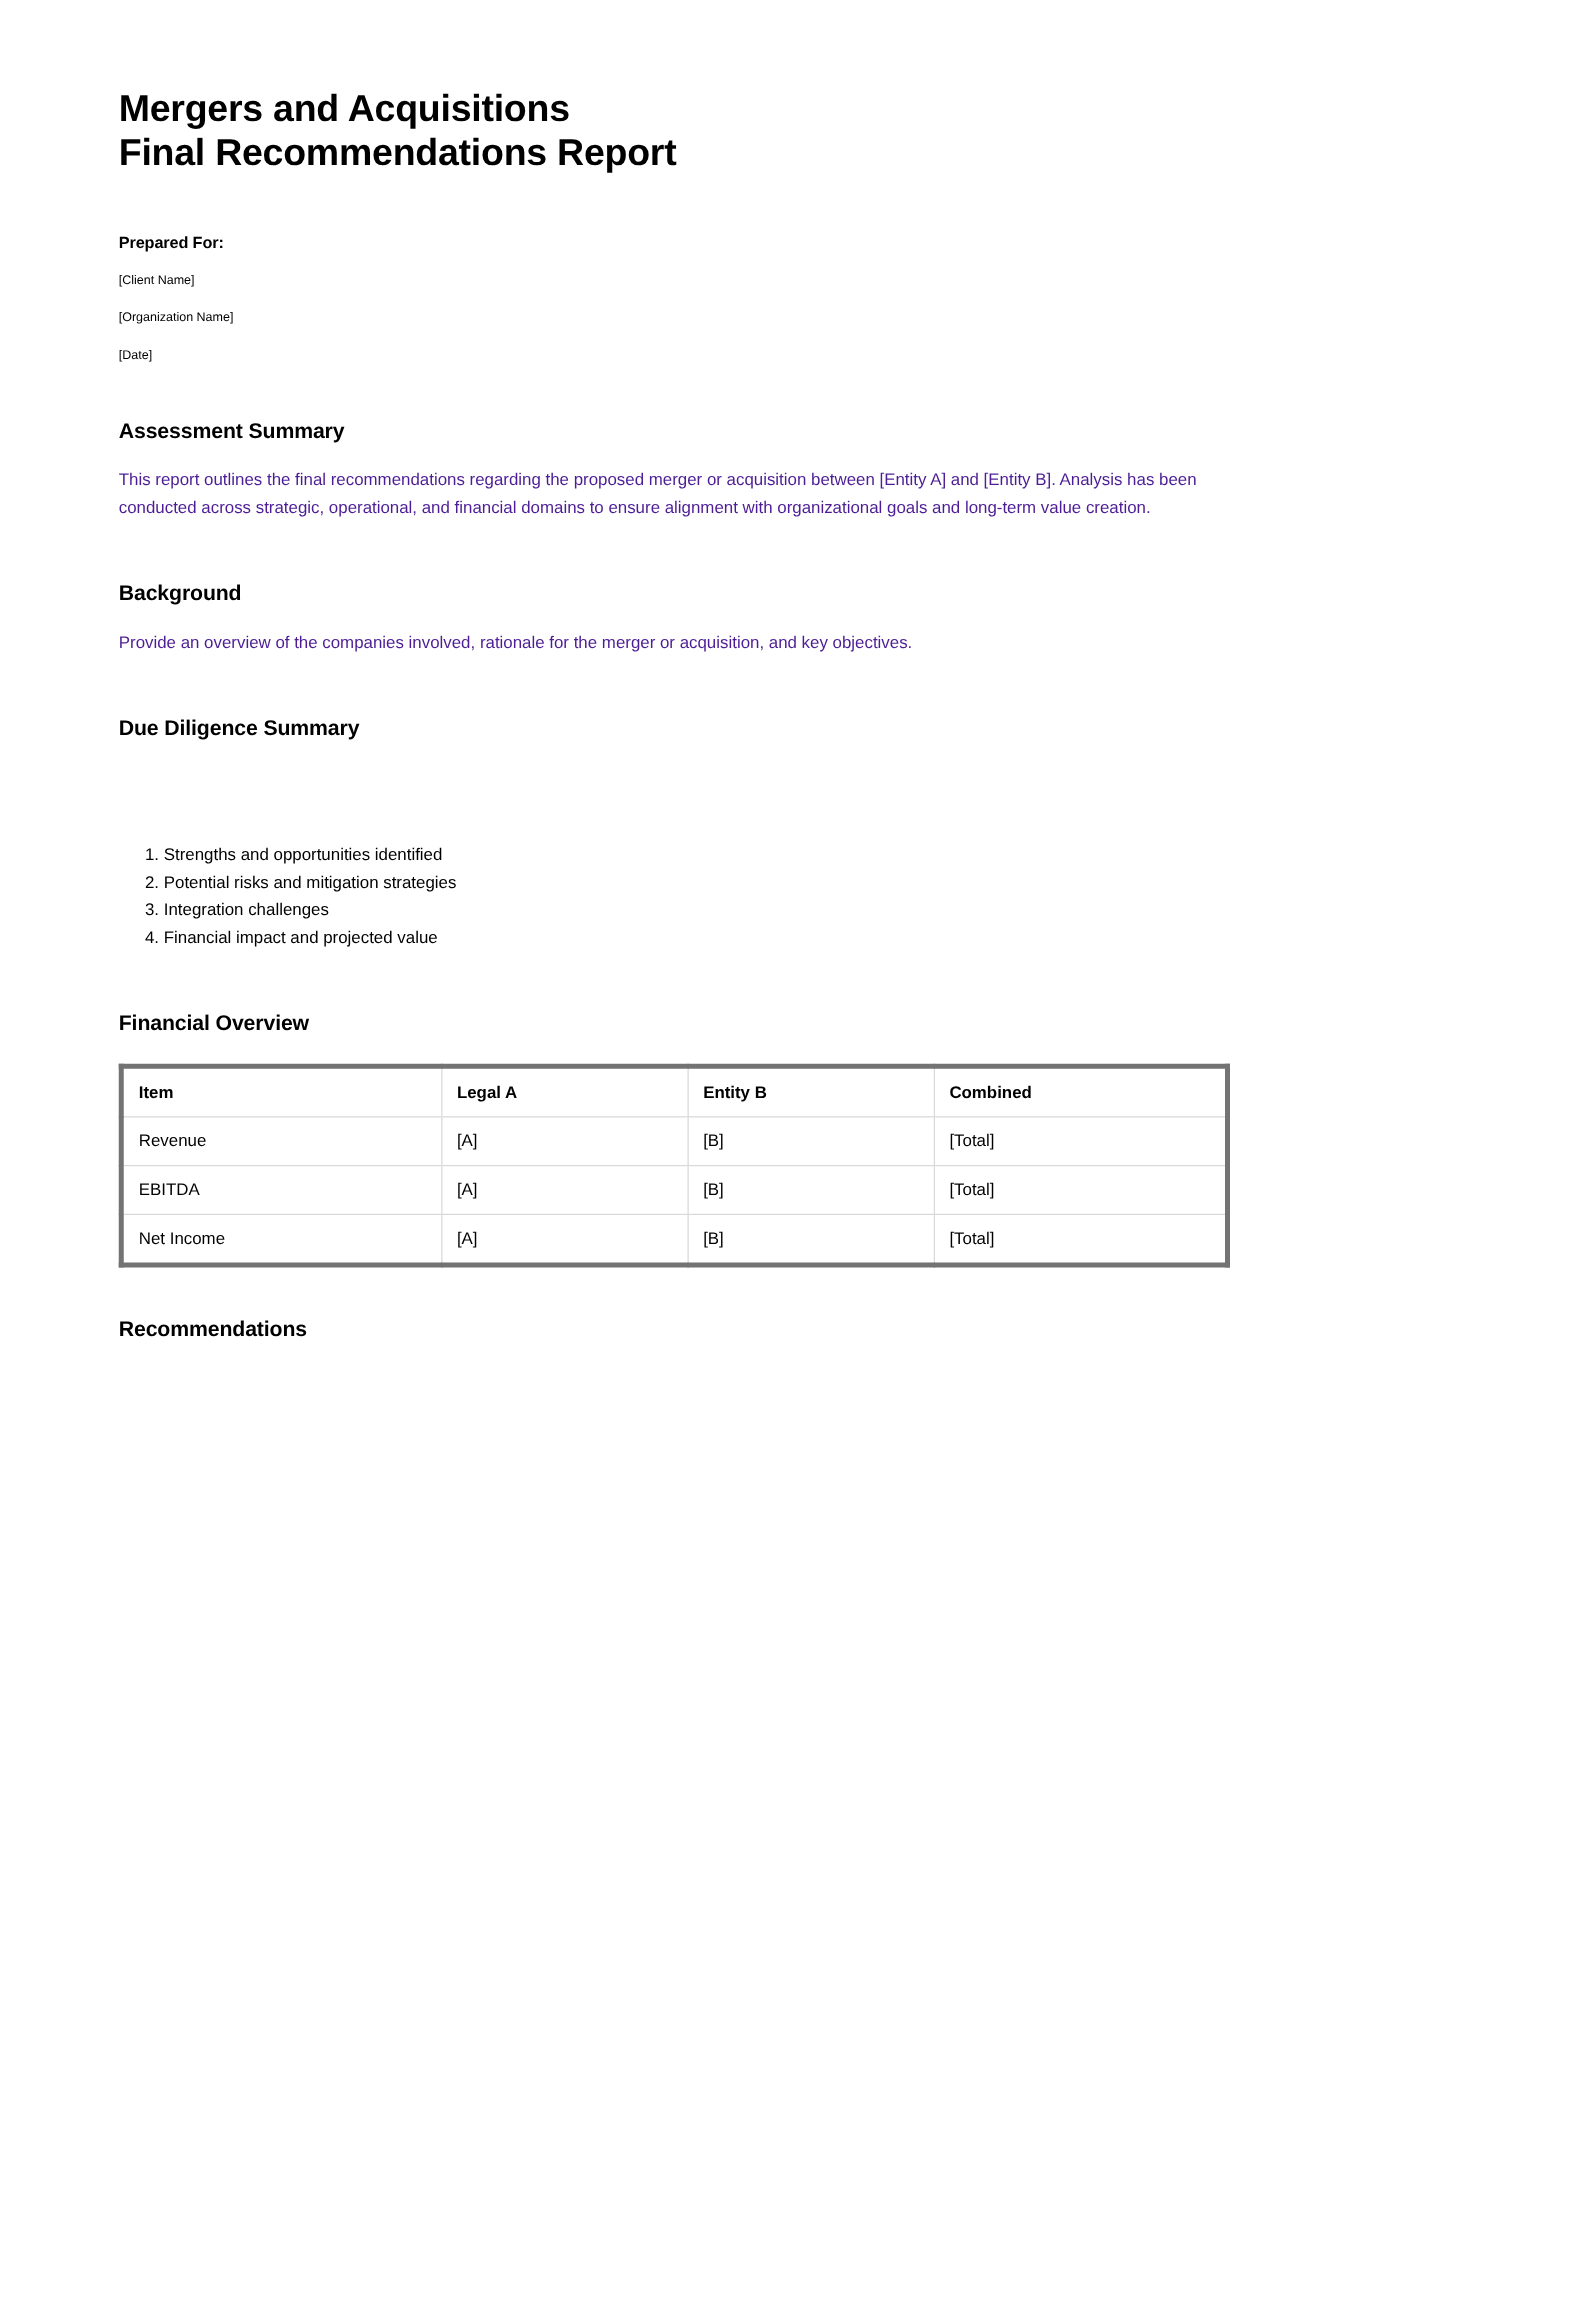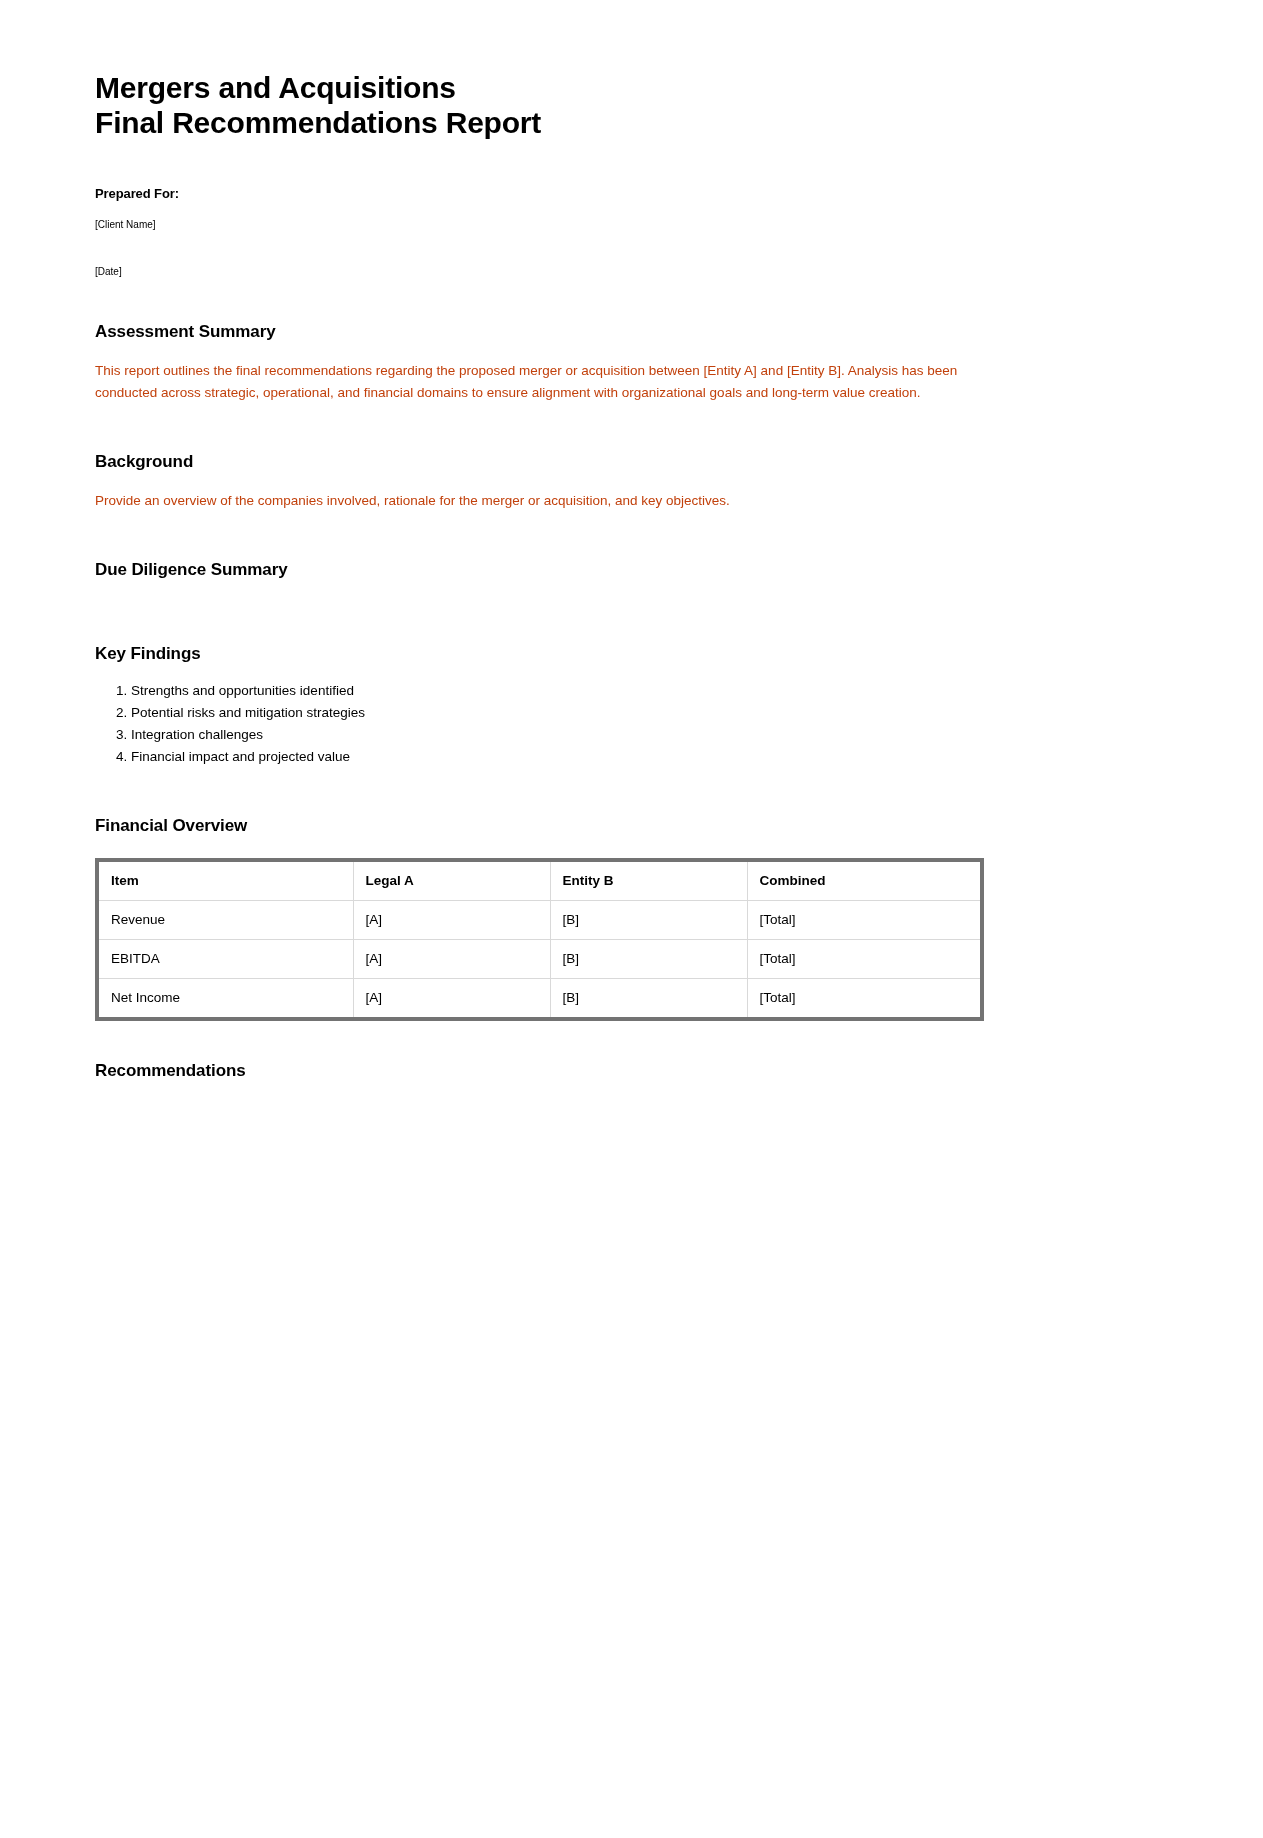--- a/index.html
+++ b/index.html
@@ -45,21 +45,21 @@
     font-weight: bold;
     margin: 0;
     padding: 0;
     letter-spacing: -0.1px;
   }
   .body-text {
     font-size: 13.5px;
     line-height: 1.62;
     margin: 0;
     padding: 0;
-    color: #c2410c;
+    color: #4c1d95;
   }
   .meta-line {
     font-size: 10px;
     line-height: 1.3;
     margin: 0;
     padding: 0;
   }
   .gap-title-to-prepared { height: 46px; }
   .gap-prepared-to-meta { height: 17px; }
   .gap-meta { height: 17px; }
@@ -129,20 +129,21 @@
   <div class="gap-title-to-prepared"></div>
 
   <h2 class="subhead-prepared">Prepared For:</h2>
 
   <div class="gap-prepared-to-meta"></div>
 
   <p class="meta-line">[Client Name]</p>
 
   <div class="gap-meta"></div>
 
+  <p class="meta-line">[Organization Name]</p>
 
   <div class="gap-meta"></div>
 
   <p class="meta-line">[Date]</p>
 
   <div class="gap-meta-to-exec"></div>
 
   <h2 class="section-heading">Assessment Summary</h2>
 
   <div class="gap-head-to-body"></div>
@@ -159,21 +160,20 @@
 
   <div class="gap-section"></div>
 
   <h2 class="section-heading">Due Diligence Summary</h2>
 
   <div class="gap-list"></div>
 
 
   <div class="gap-section"></div>
 
-  <h2 class="section-heading">Key Findings</h2>
 
   <div class="gap-list"></div>
 
   <ol class="numbered-list">
     <li>Strengths and opportunities identified</li>
     <li>Potential risks and mitigation strategies</li>
     <li>Integration challenges</li>
     <li>Financial impact and projected value</li>
   </ol>
 

